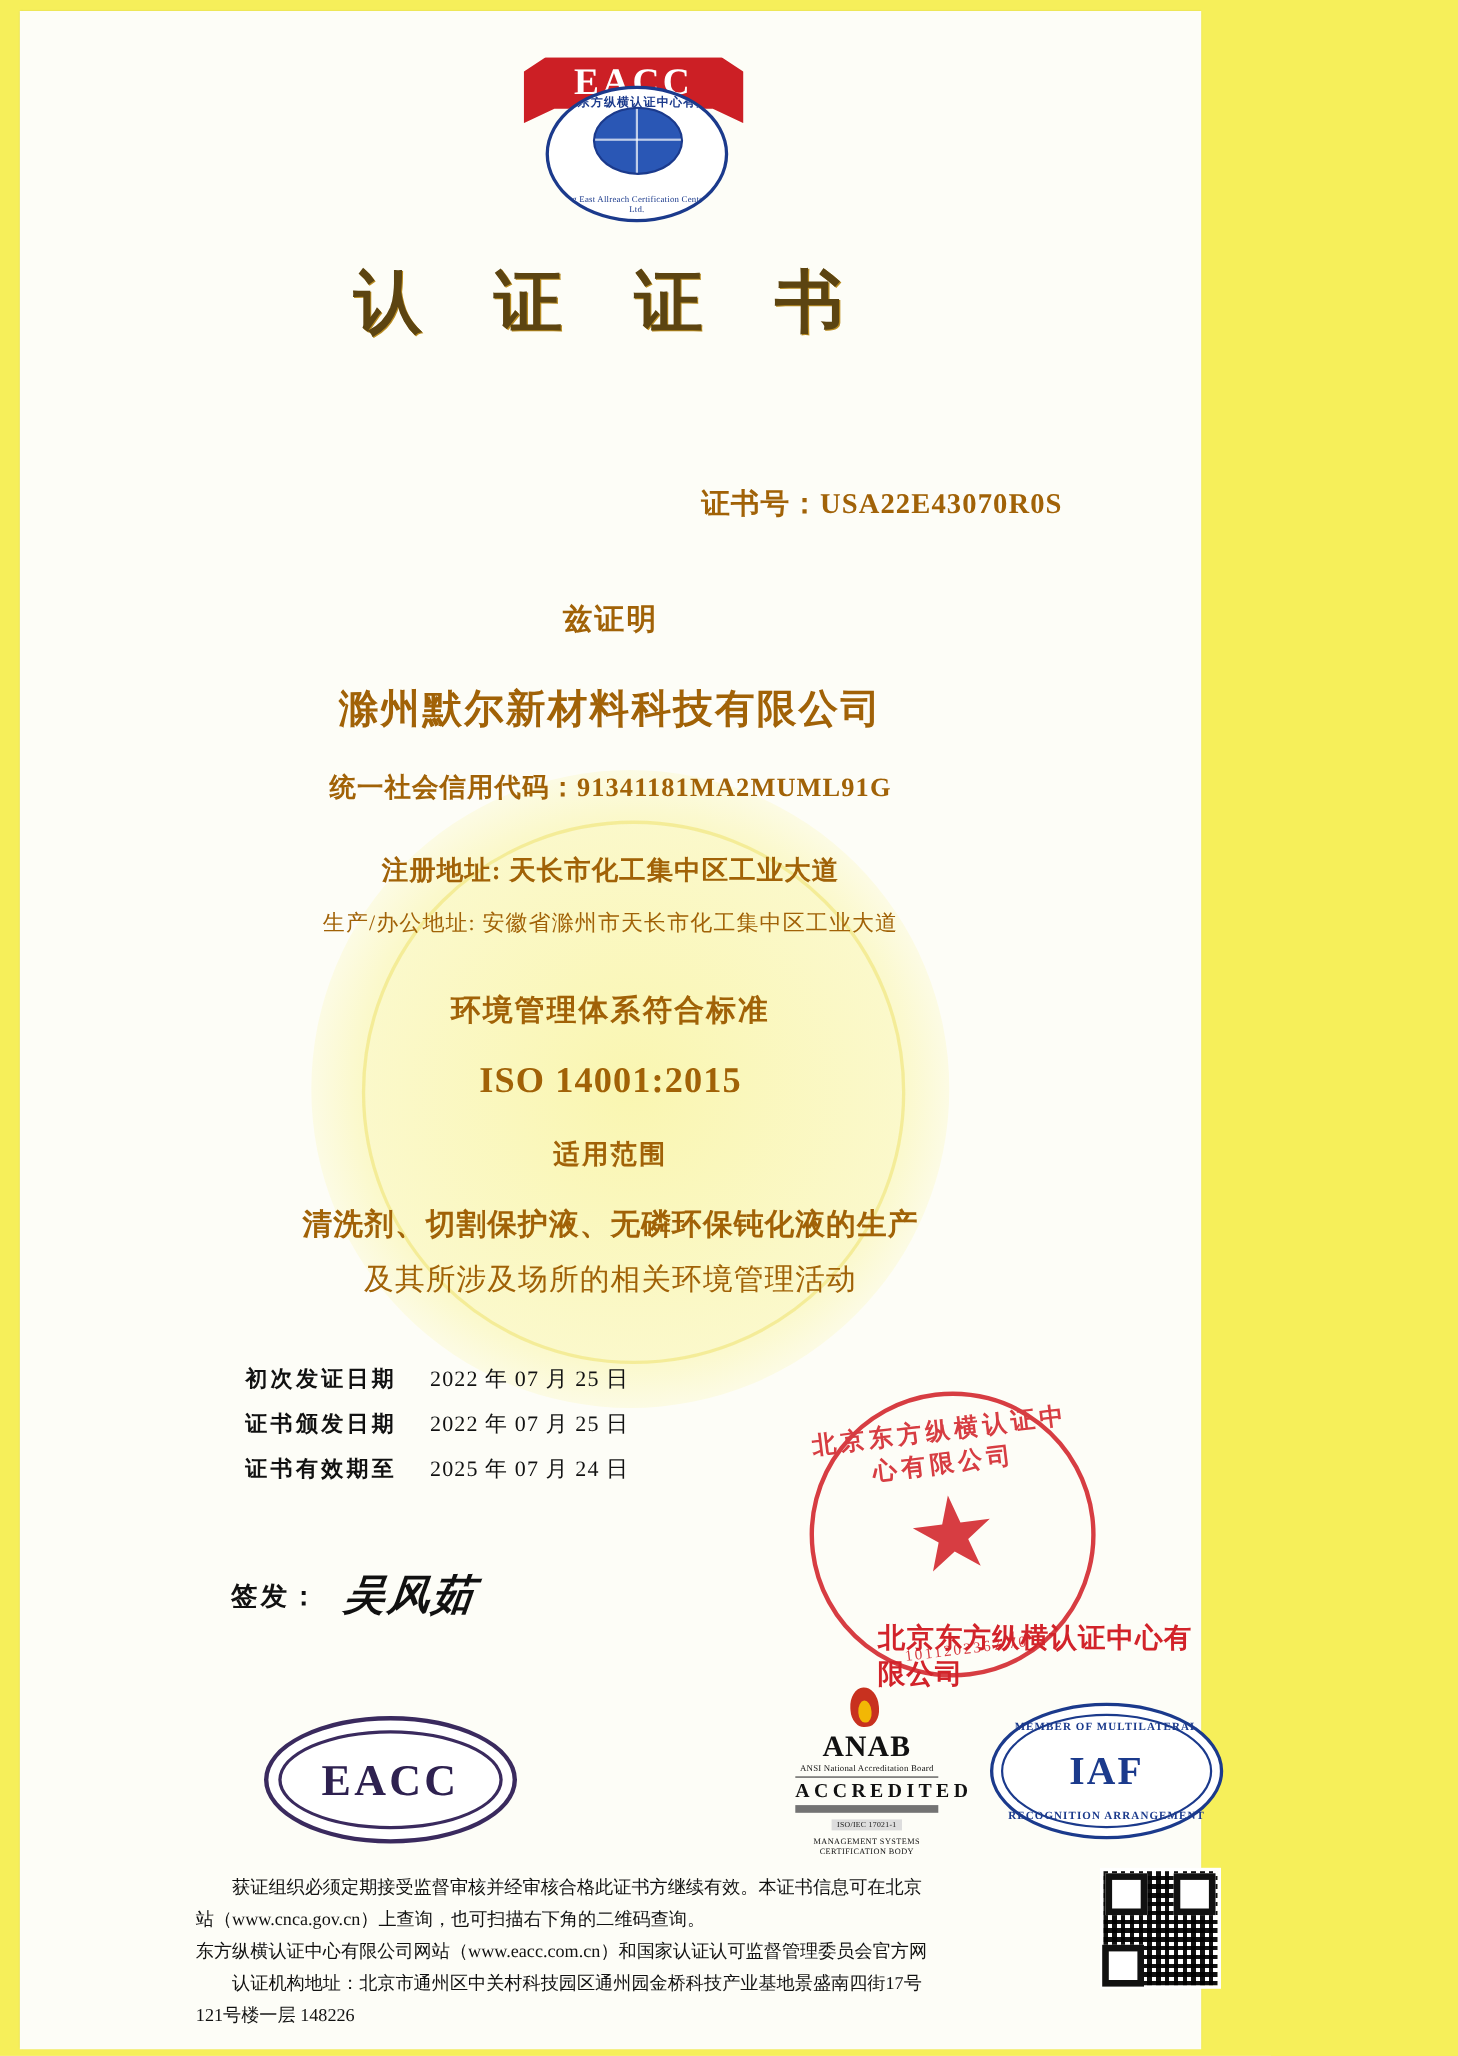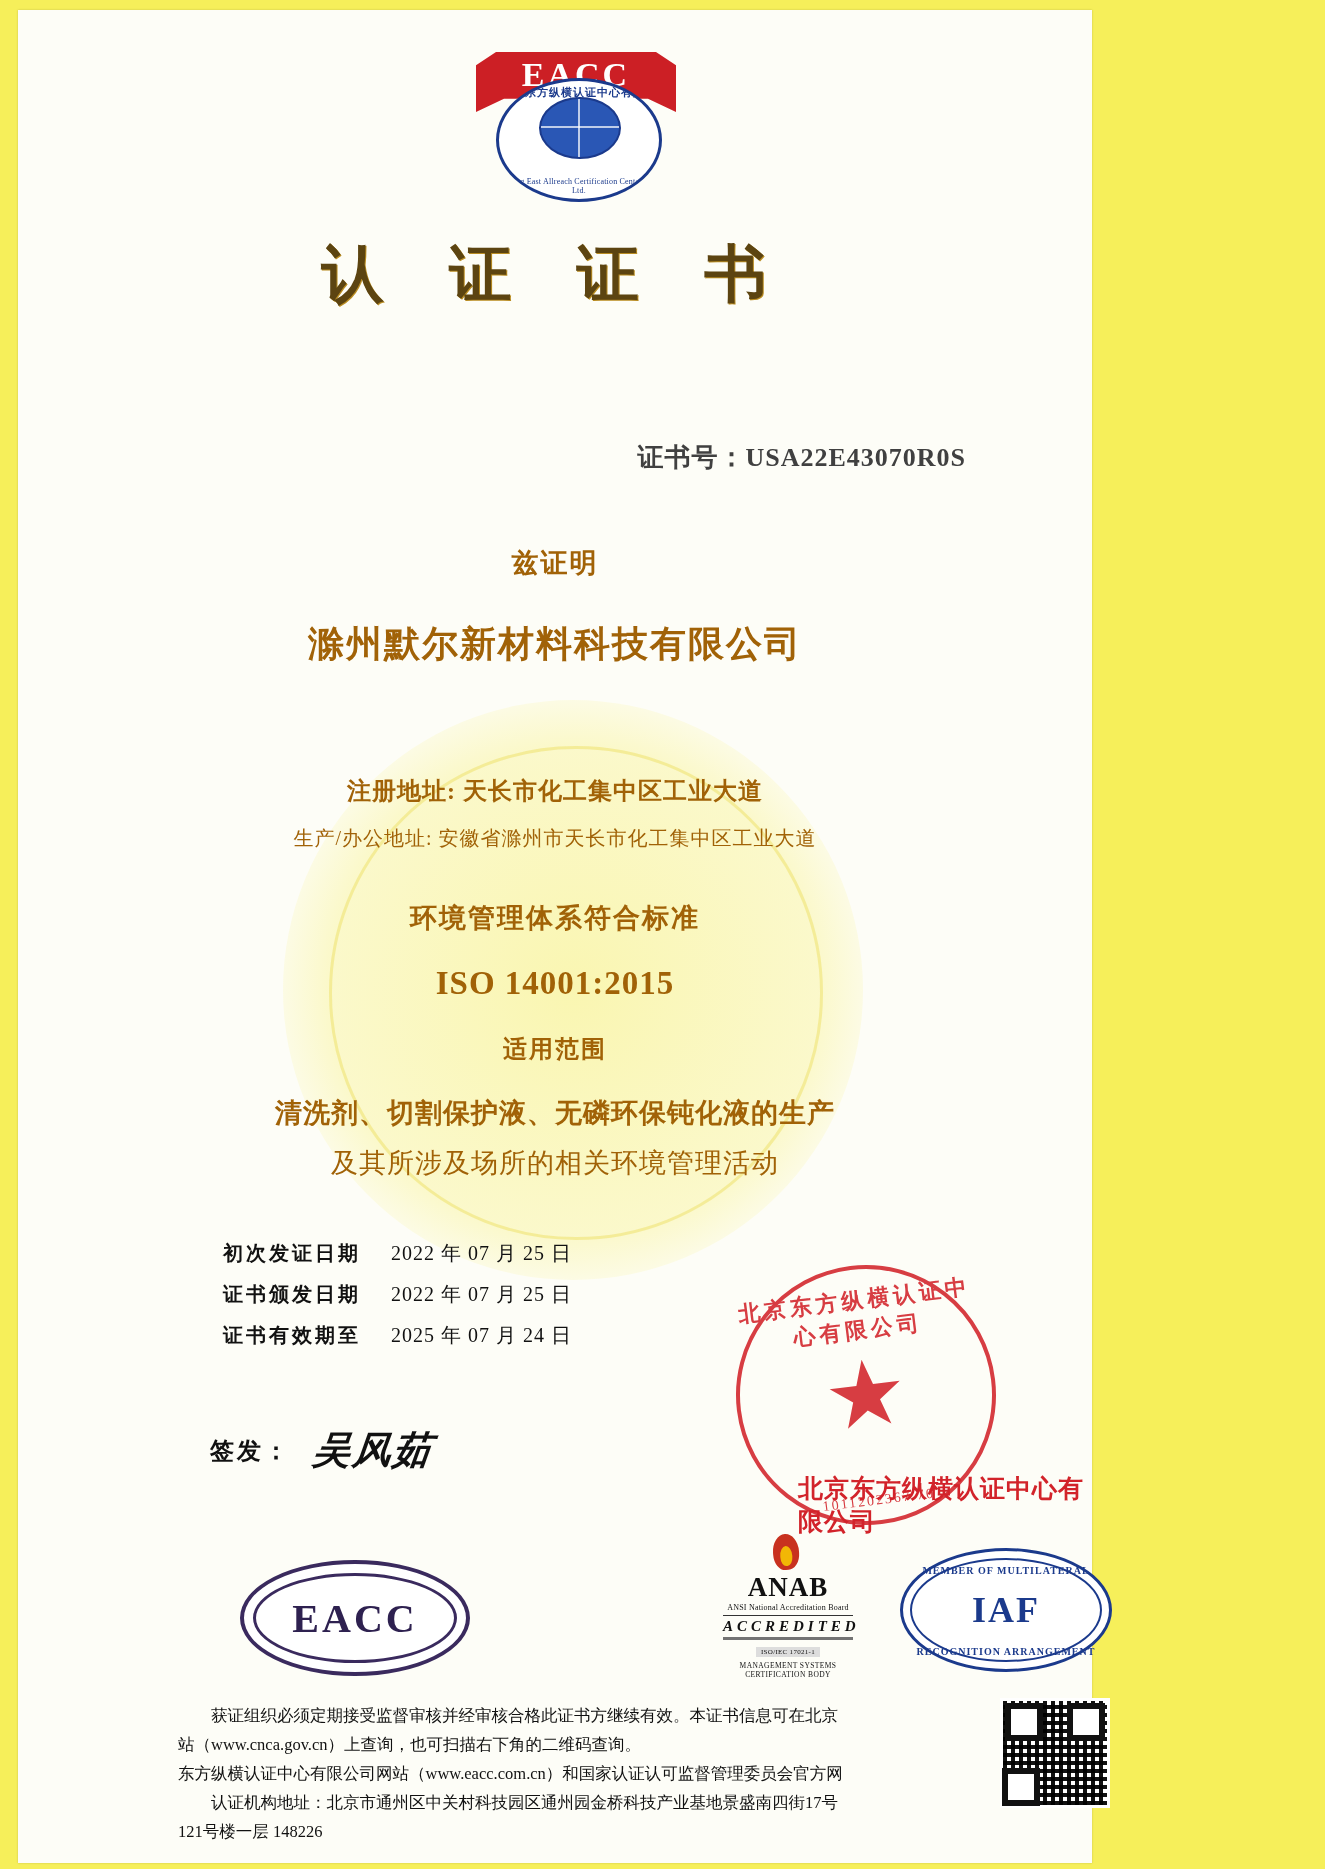--- a/index.html
+++ b/index.html
@@ -150,21 +150,21 @@
     text-shadow: 1px 1px 0 #b98c22;
   }
   .paper-inner { position: absolute; inset: 0; }
 
   .cert-no {
     position: absolute;
     right: 126px;
     top: 430px;
     font-size: 26px;
     font-weight: bold;
-    color: #404040;
+    color: #a16207;
     letter-spacing: 1px;
   }
 
   .block-center {
     position: absolute;
     left: 0; right: 0;
     text-align: center;
     color: #a16207;
   }
   .l-zizheng { top: 535px; font-size: 27px; font-weight: bold; letter-spacing: 2px; }
@@ -314,21 +314,21 @@
   .anab .flame:after {
     content:"";
     position: absolute;
     left: 7px; top: 12px;
     width: 12px; height: 20px;
     background: #f2b705;
     border-radius: 50% 50% 45% 45%;
   }
   .anab .t1 { margin-top: 22px; font-size: 27px; font-weight: bold; letter-spacing: 1px; }
   .anab .t2 { font-size: 8px; letter-spacing: 0.2px; }
-  .anab .t3 { font-size: 15px; letter-spacing: 4px; font-weight: bold; margin-top: 3px; border-top: 1px solid #333; border-bottom: 3px solid #737373; padding: 2px 0; font-style: italic;}
+  .anab .t3 { font-size: 18px; letter-spacing: 4px; font-weight: bold; margin-top: 3px; border-top: 1px solid #333; border-bottom: 7px solid #737373; padding: 2px 0;}
   .anab .t4 { font-size: 7px; margin-top: 3px; letter-spacing: .3px; background:#ddd; display:inline-block; padding: 1px 5px;}
   .anab .t5 { font-size: 7.5px; margin-top: 3px; letter-spacing: .4px; }
   .anab .t6 { font-size: 7.5px; letter-spacing: .4px; }
 
   .iaf {
     position: absolute;
     left: 882px;
     top: 1538px;
     width: 206px;
     height: 118px;
@@ -414,20 +414,23 @@
     </div>
 
     <div class="cert-title">认 证 证 书</div>
 
     <div class="cert-no">
       <span>证书号：</span><span>USA22E43070R0S</span>
     </div>
 
     <div class="block-center l-zizheng">兹证明</div>
     <div class="block-center l-company">滁州默尔新材料科技有限公司</div>
+    <div class="block-center l-credit">
+      <span>统一社会信用代码：</span><span>91341181MA2MUML91G</span>
+    </div>
     <div class="block-center l-addr1">注册地址: 天长市化工集中区工业大道</div>
     <div class="block-center l-addr2">生产/办公地址: 安徽省滁州市天长市化工集中区工业大道</div>
     <div class="block-center l-standard">环境管理体系符合标准</div>
     <div class="block-center l-iso">ISO 14001:2015</div>
     <div class="block-center l-scope1">清洗剂、切割保护液、无磷环保钝化液的生产</div>
     <div class="block-center l-scope-h">适用范围</div>
     <div class="block-center l-scope2">及其所涉及场所的相关环境管理活动</div>
 
     <div class="dates">
       <div class="row">

